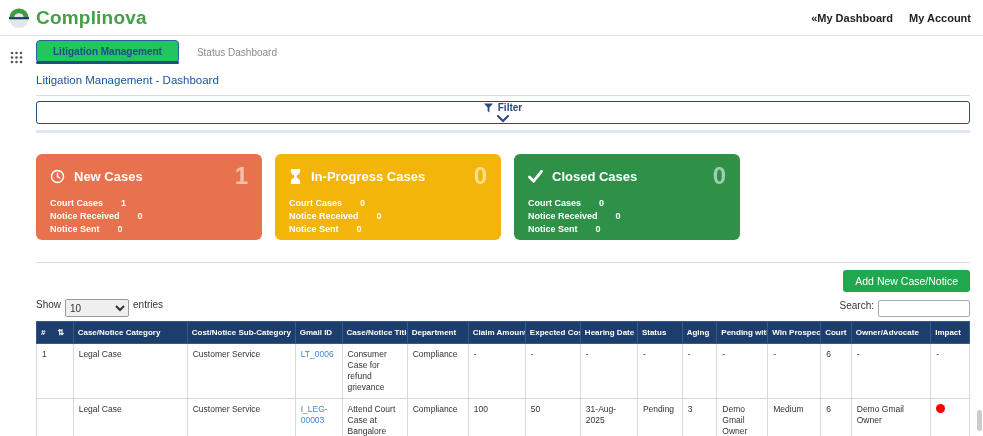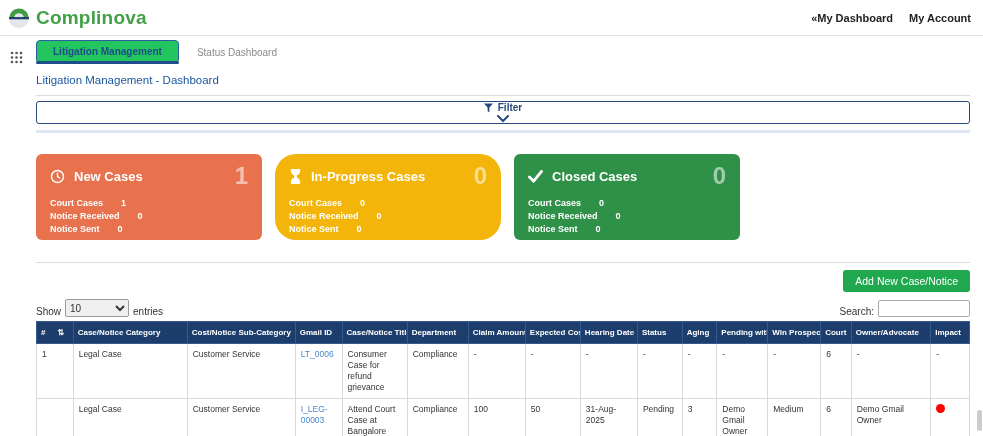--- a/index.html
+++ b/index.html
@@ -53,21 +53,21 @@
   .card-stat { font-size:9px; font-weight:bold; line-height:1.45; }
   .card-stat .v { margin-left:18px; }
   .section-divider { border:none; border-top:1px solid #ddd; margin-top:22px; }
   
   .add-row { margin-top:7px; display:flex; justify-content:flex-end; }
   .add-btn {
     background:#1fa84d; color:#fff; border:none; border-radius:3px;
     font-size:10.5px; font-family:inherit; padding:5px 12px; cursor:pointer;
   }
   .controls-row { margin-top:7px; display:flex; justify-content:space-between; align-items:center; }
-  .show-group, .search-group { display:flex; align-items:flex-end; gap:4px; font-size:10px; color:#333; }
+  .show-group, .search-group { display:flex; align-items:flex-start; gap:4px; font-size:10px; color:#333; }
   .show-select { width:64px; height:18px; font-size:10px; font-family:inherit; border:1px solid #999; border-radius:2px; color:#333; }
   .search-input { width:92px; height:17px; border:1px solid #aaa; border-radius:2px; font-size:10px; font-family:inherit; padding:0 4px; }
   
   table { width:100%; border-collapse:collapse; table-layout:fixed; margin-top:4px; }
   th {
     background:#1d3e6d; color:#fff; font-size:8px; font-weight:bold; text-align:left;
     padding:6px 4px; border:1px solid #3354833; border:1px solid #375a8e;
     white-space:nowrap; overflow:hidden; cursor:pointer;
   }
   .sort-icon { margin-left:12px; font-size:8px; opacity:.95; }
@@ -162,21 +162,21 @@
         <span class="card-title">New Cases</span>
         <span class="card-count">1</span>
       </div>
       <div class="card-stats">
         <div class="card-stat"><span>Court Cases</span><span class="v">1</span></div>
         <div class="card-stat"><span>Notice Received</span><span class="v">0</span></div>
         <div class="card-stat"><span>Notice Sent</span><span class="v">0</span></div>
       </div>
     </div>
 
-    <div class="card" style="background: rgb(243, 181, 10); border-radius: 21px;">
+    <div class="card" style="background: rgb(243, 181, 10);">
       <div class="card-head">
         <span style="display:inline-flex;">
           <svg width="13" height="15" viewBox="0 0 14 16">
               <path d="M2 0 h10 v2.6 c0 2.2 -2.2 3.4 -3.6 4.2 v2.4 c1.4 .8 3.6 2 3.6 4.2 V16 H2 v-2.6 c0-2.2 2.2-3.4 3.6-4.2 V6.8 C4.2 6 2 4.8 2 2.6 Z" fill="#fff"></path>
             </svg>
         </span>
         <span class="card-title">In-Progress Cases</span>
         <span class="card-count">0</span>
       </div>
       <div class="card-stats">

